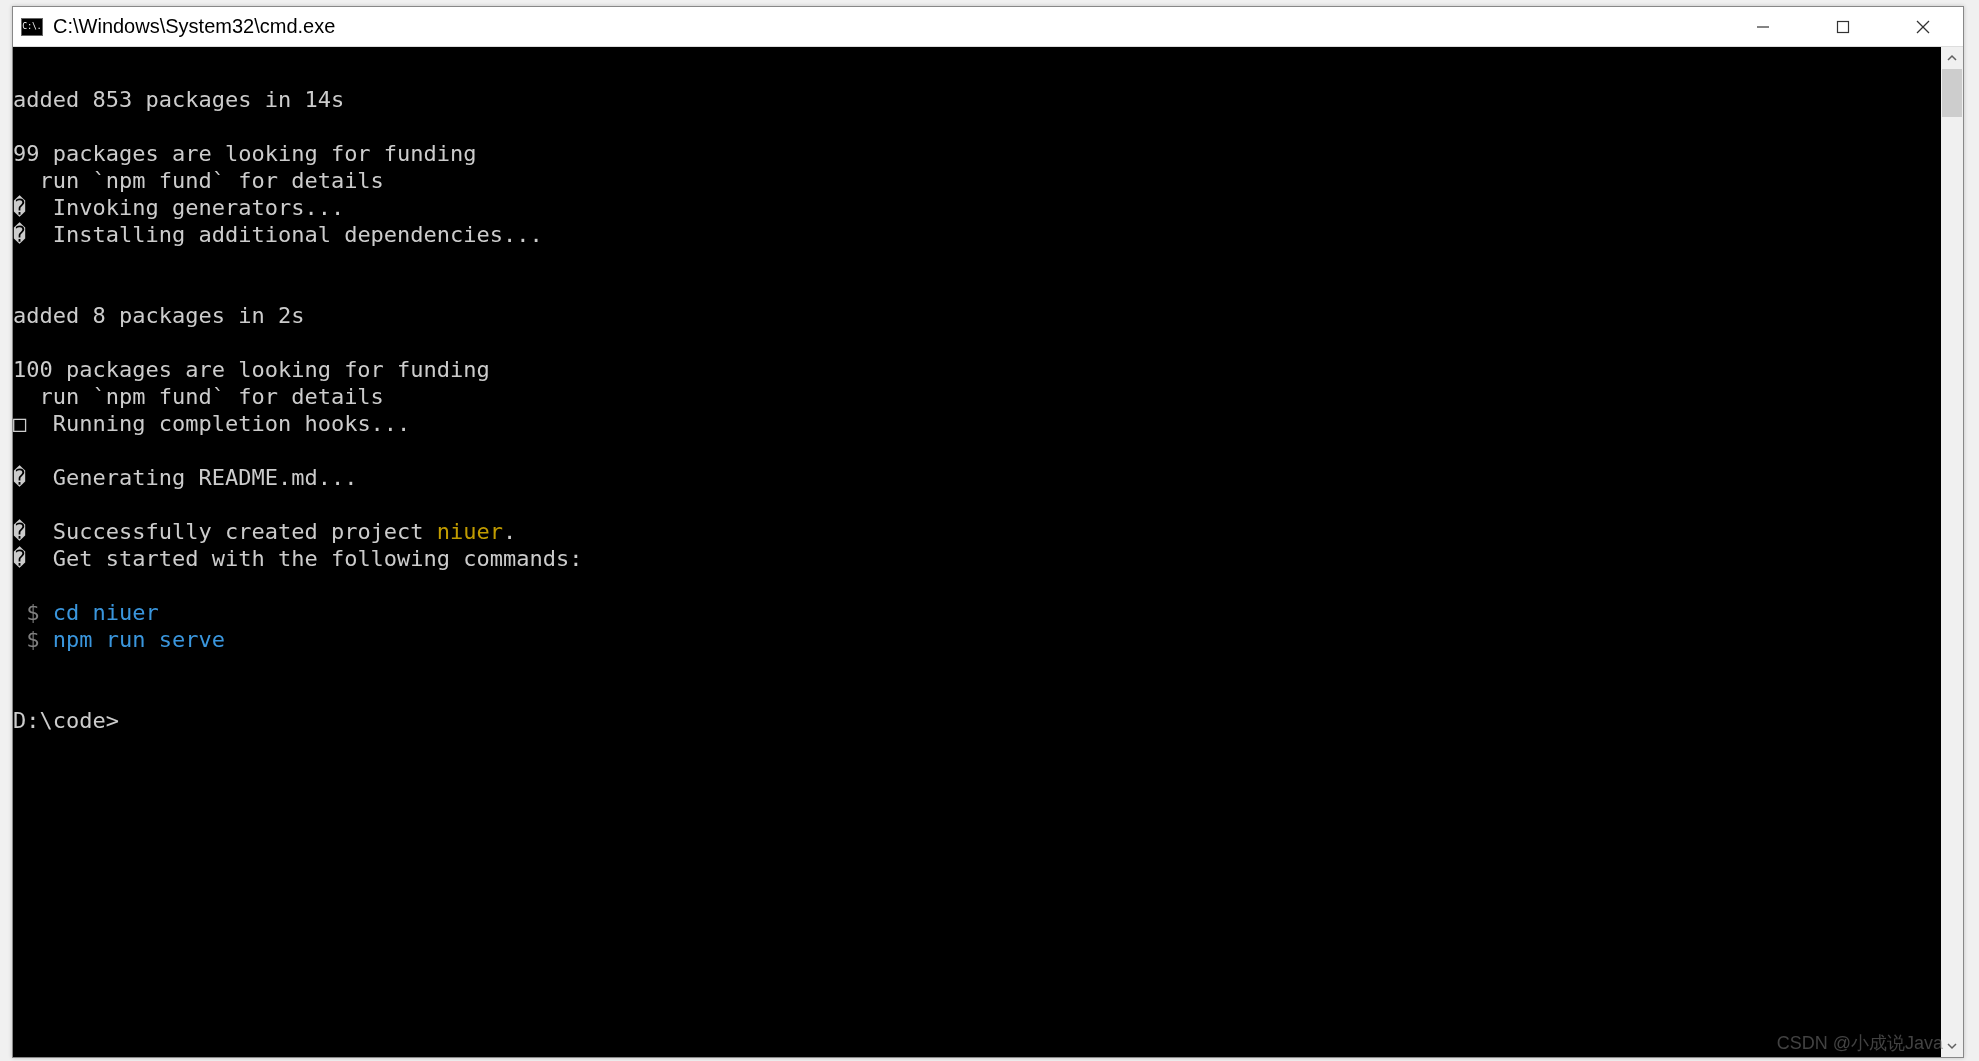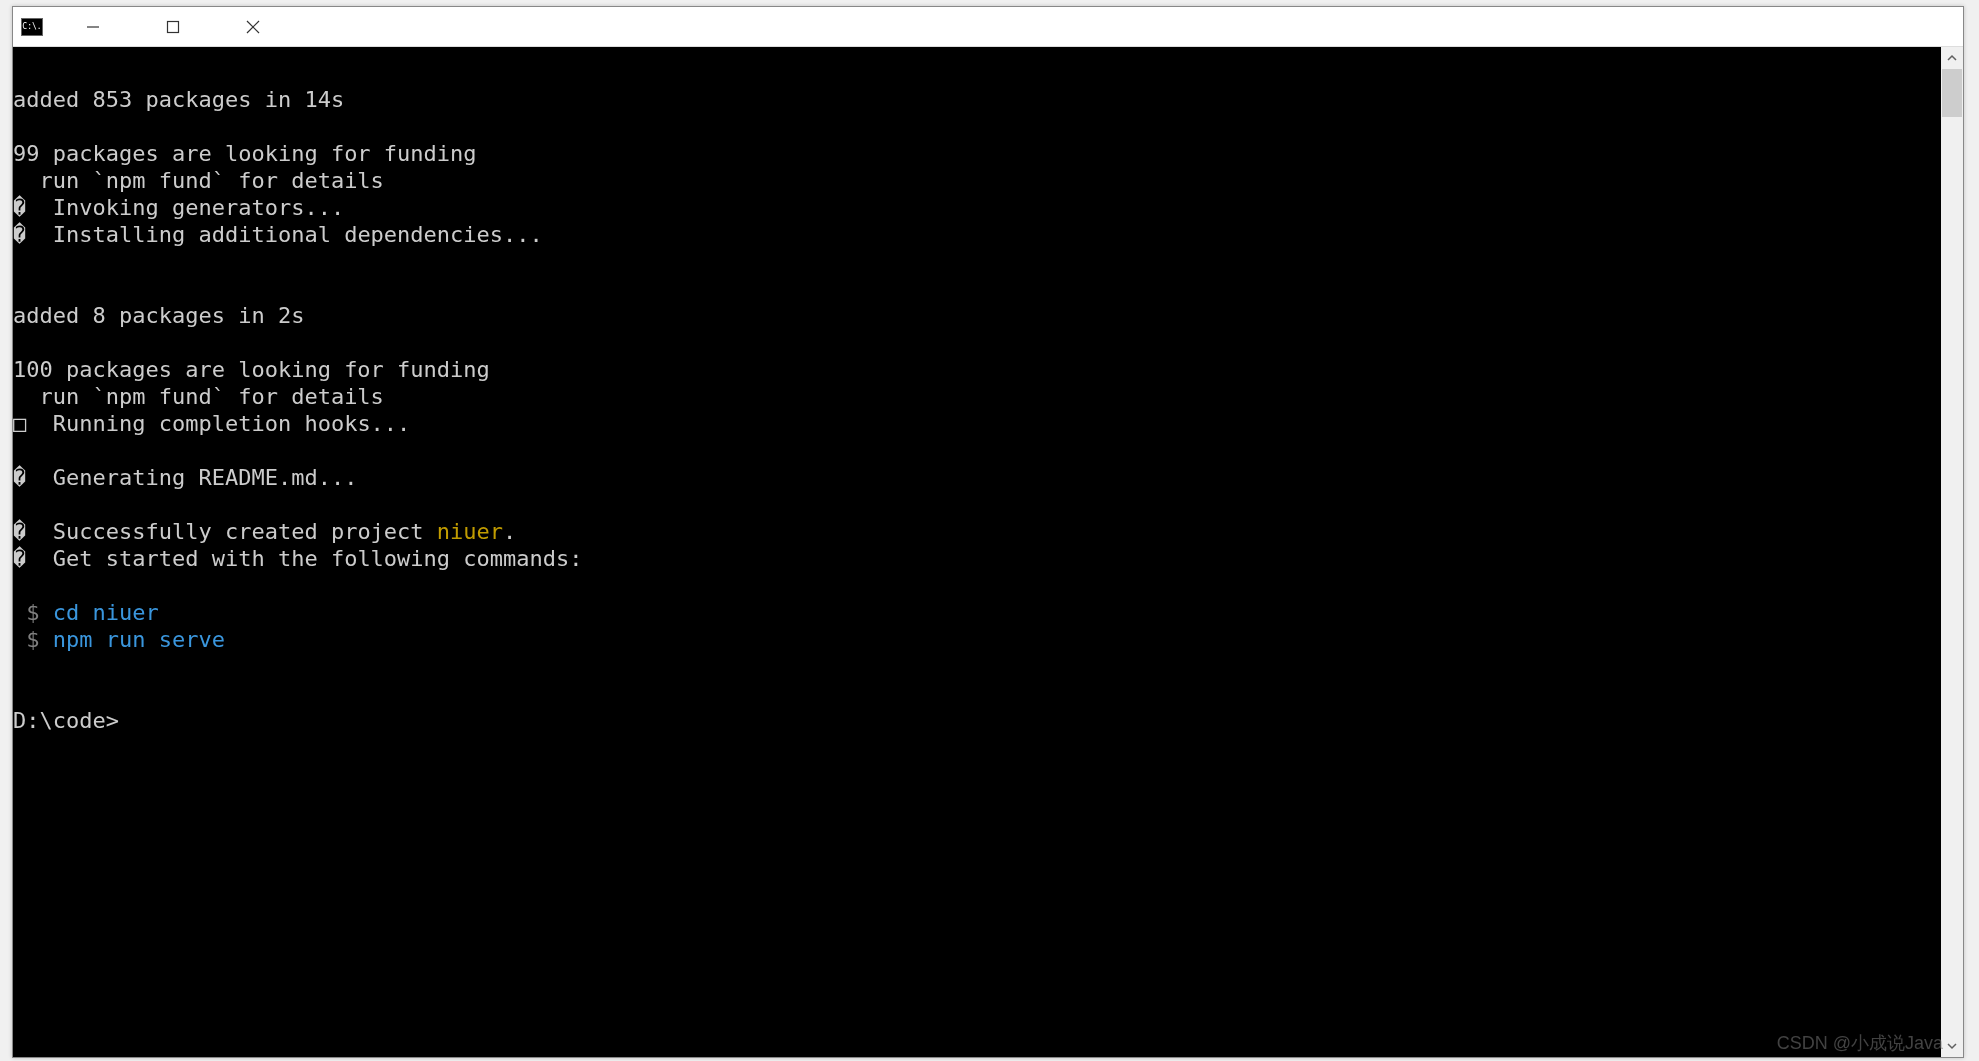--- a/index.html
+++ b/index.html
@@ -116,20 +116,21 @@
       font-family: 'Microsoft YaHei', sans-serif;
       pointer-events: none;
     }
   </style>
 </head>
 <body>
 
 <div class="window">
   <div class="titlebar">
     <div class="cmd-icon">C:\.</div>
+    <div class="title-text">C:\Windows\System32\cmd.exe</div>
     <div class="win-controls">
       <div class="win-btn">
         <svg viewBox="0 0 14 14">
             <line x1="1" y1="7" x2="13" y2="7"></line>
           </svg>
       </div>
       <div class="win-btn">
         <svg viewBox="0 0 14 14">
             <rect x="1.5" y="1.5" width="11" height="11"></rect>
           </svg>

